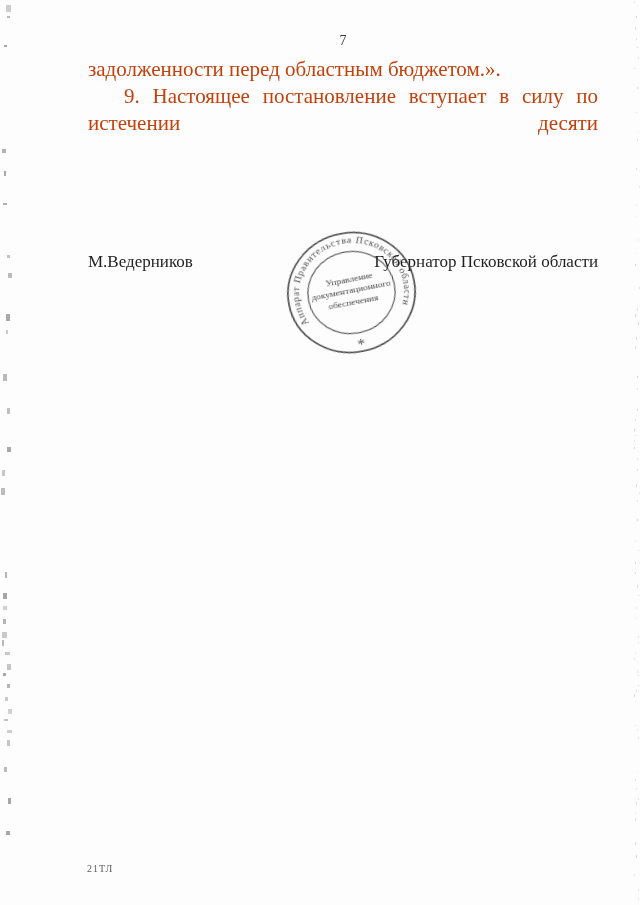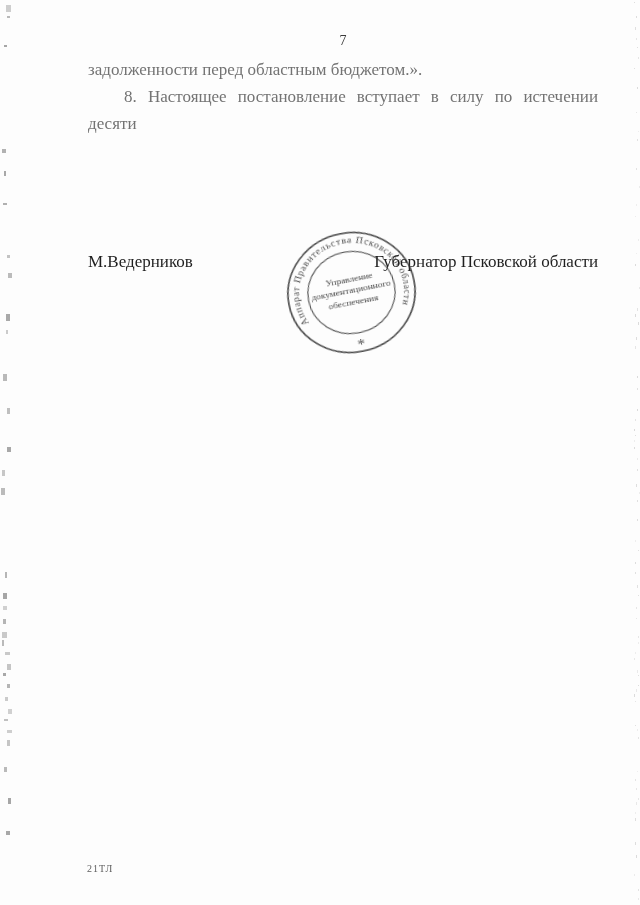--- a/index.html
+++ b/index.html
@@ -23,23 +23,23 @@
     width: 510px;
     text-align: center;
     font-size: 14px;
     color: #3a3a3a;
   }
   .body-block {
     position: absolute;
     top: 56px;
     left: 88px;
     width: 510px;
-    font-size: 17px;
+    font-size: 21px;
     line-height: 27px;
-    color: #737373;
+    color: #c2410c;
   }
   .body-line { height: 27px; white-space: nowrap; }
   .body-line.justified {
     white-space: normal;
     text-align: justify;
     text-align-last: justify;
   }
   .body-line.indented { text-indent: 36px; }
   .signature-row {
     position: absolute;
@@ -84,21 +84,21 @@
 
 <div class="page">
 
   <div class="noise-left"></div>
   <div class="noise-right"></div>
 
   <div class="page-number">7</div>
 
   <div class="body-block">
     <div class="body-line">задолженности перед областным бюджетом.».</div>
-    <div class="body-line justified indented">8. Настоящее постановление вступает в силу по истечении десяти</div>
+    <div class="body-line justified indented">9. Настоящее постановление вступает в силу по истечении десяти</div>
   </div>
 
   <div class="signature-row">
     <span>М.Ведерников</span>
     <span>Губернатор Псковской области</span>
   </div>
 
   <svg class="stamp" viewBox="0 0 140 140" preserveAspectRatio="none">
     <circle cx="70" cy="70" r="67" fill="none" stroke="#2e2e2e" stroke-width="1.7"></circle>
     <circle cx="70" cy="70" r="46" fill="none" stroke="#2e2e2e" stroke-width="1.1"></circle>

